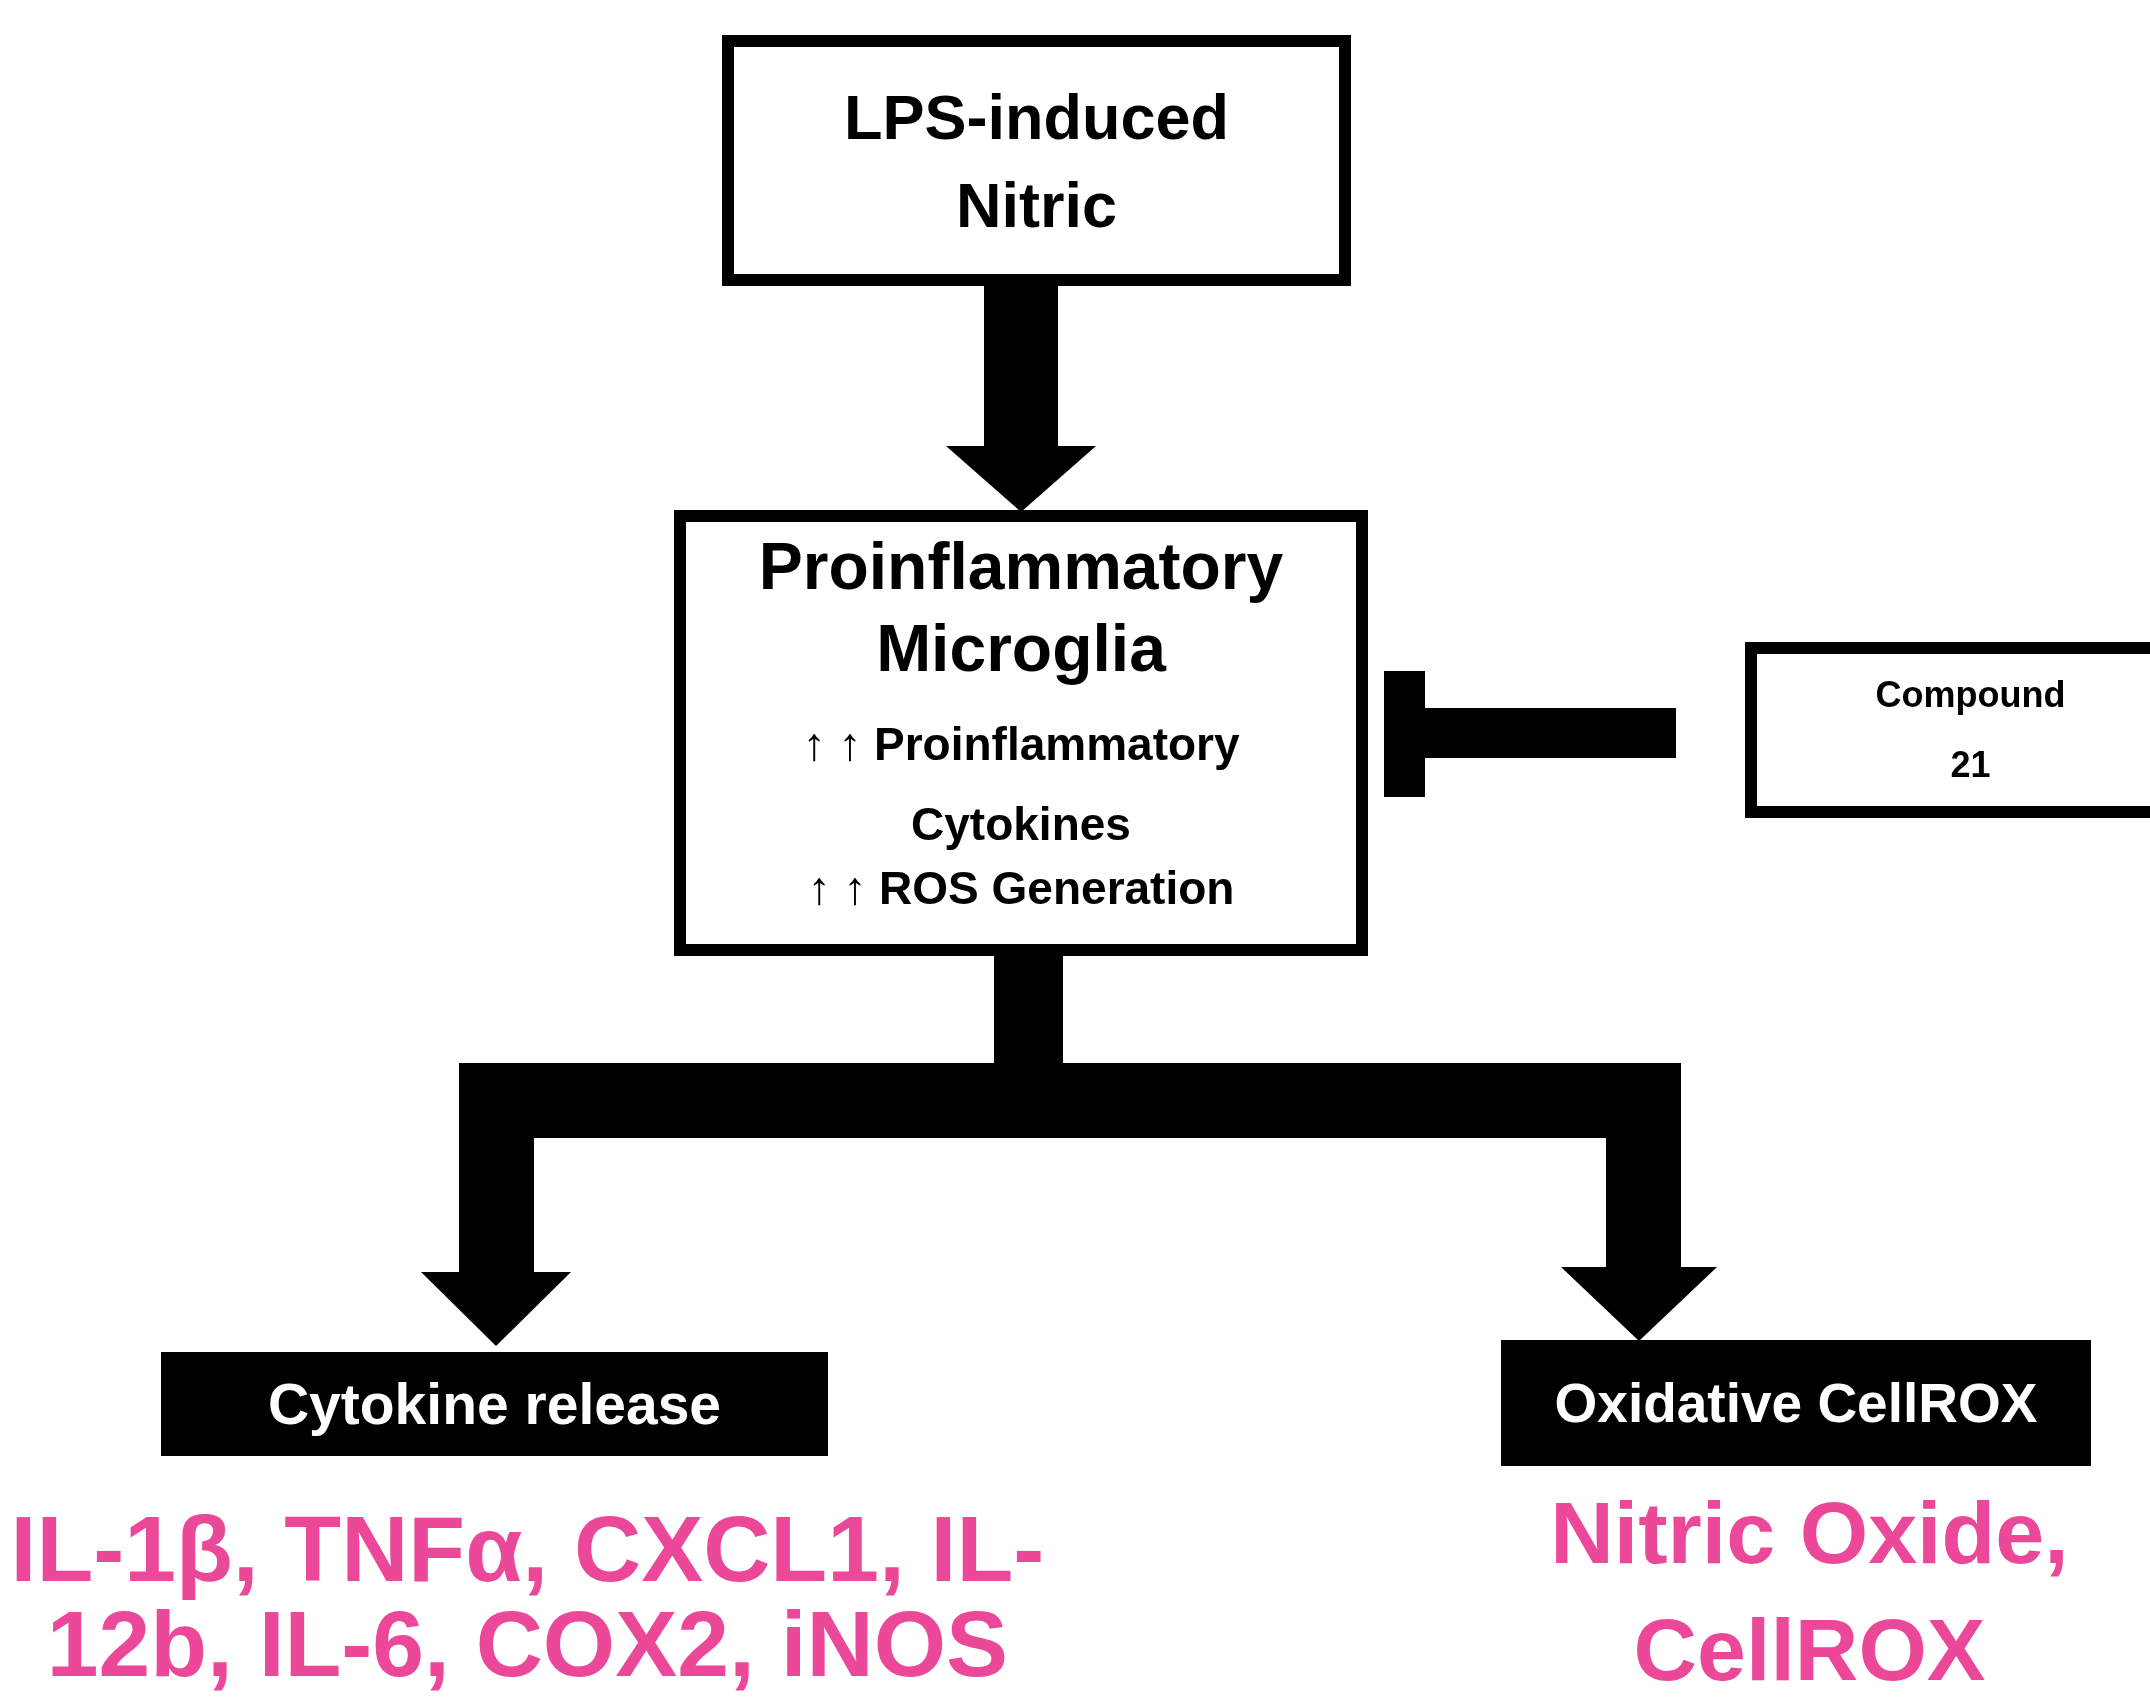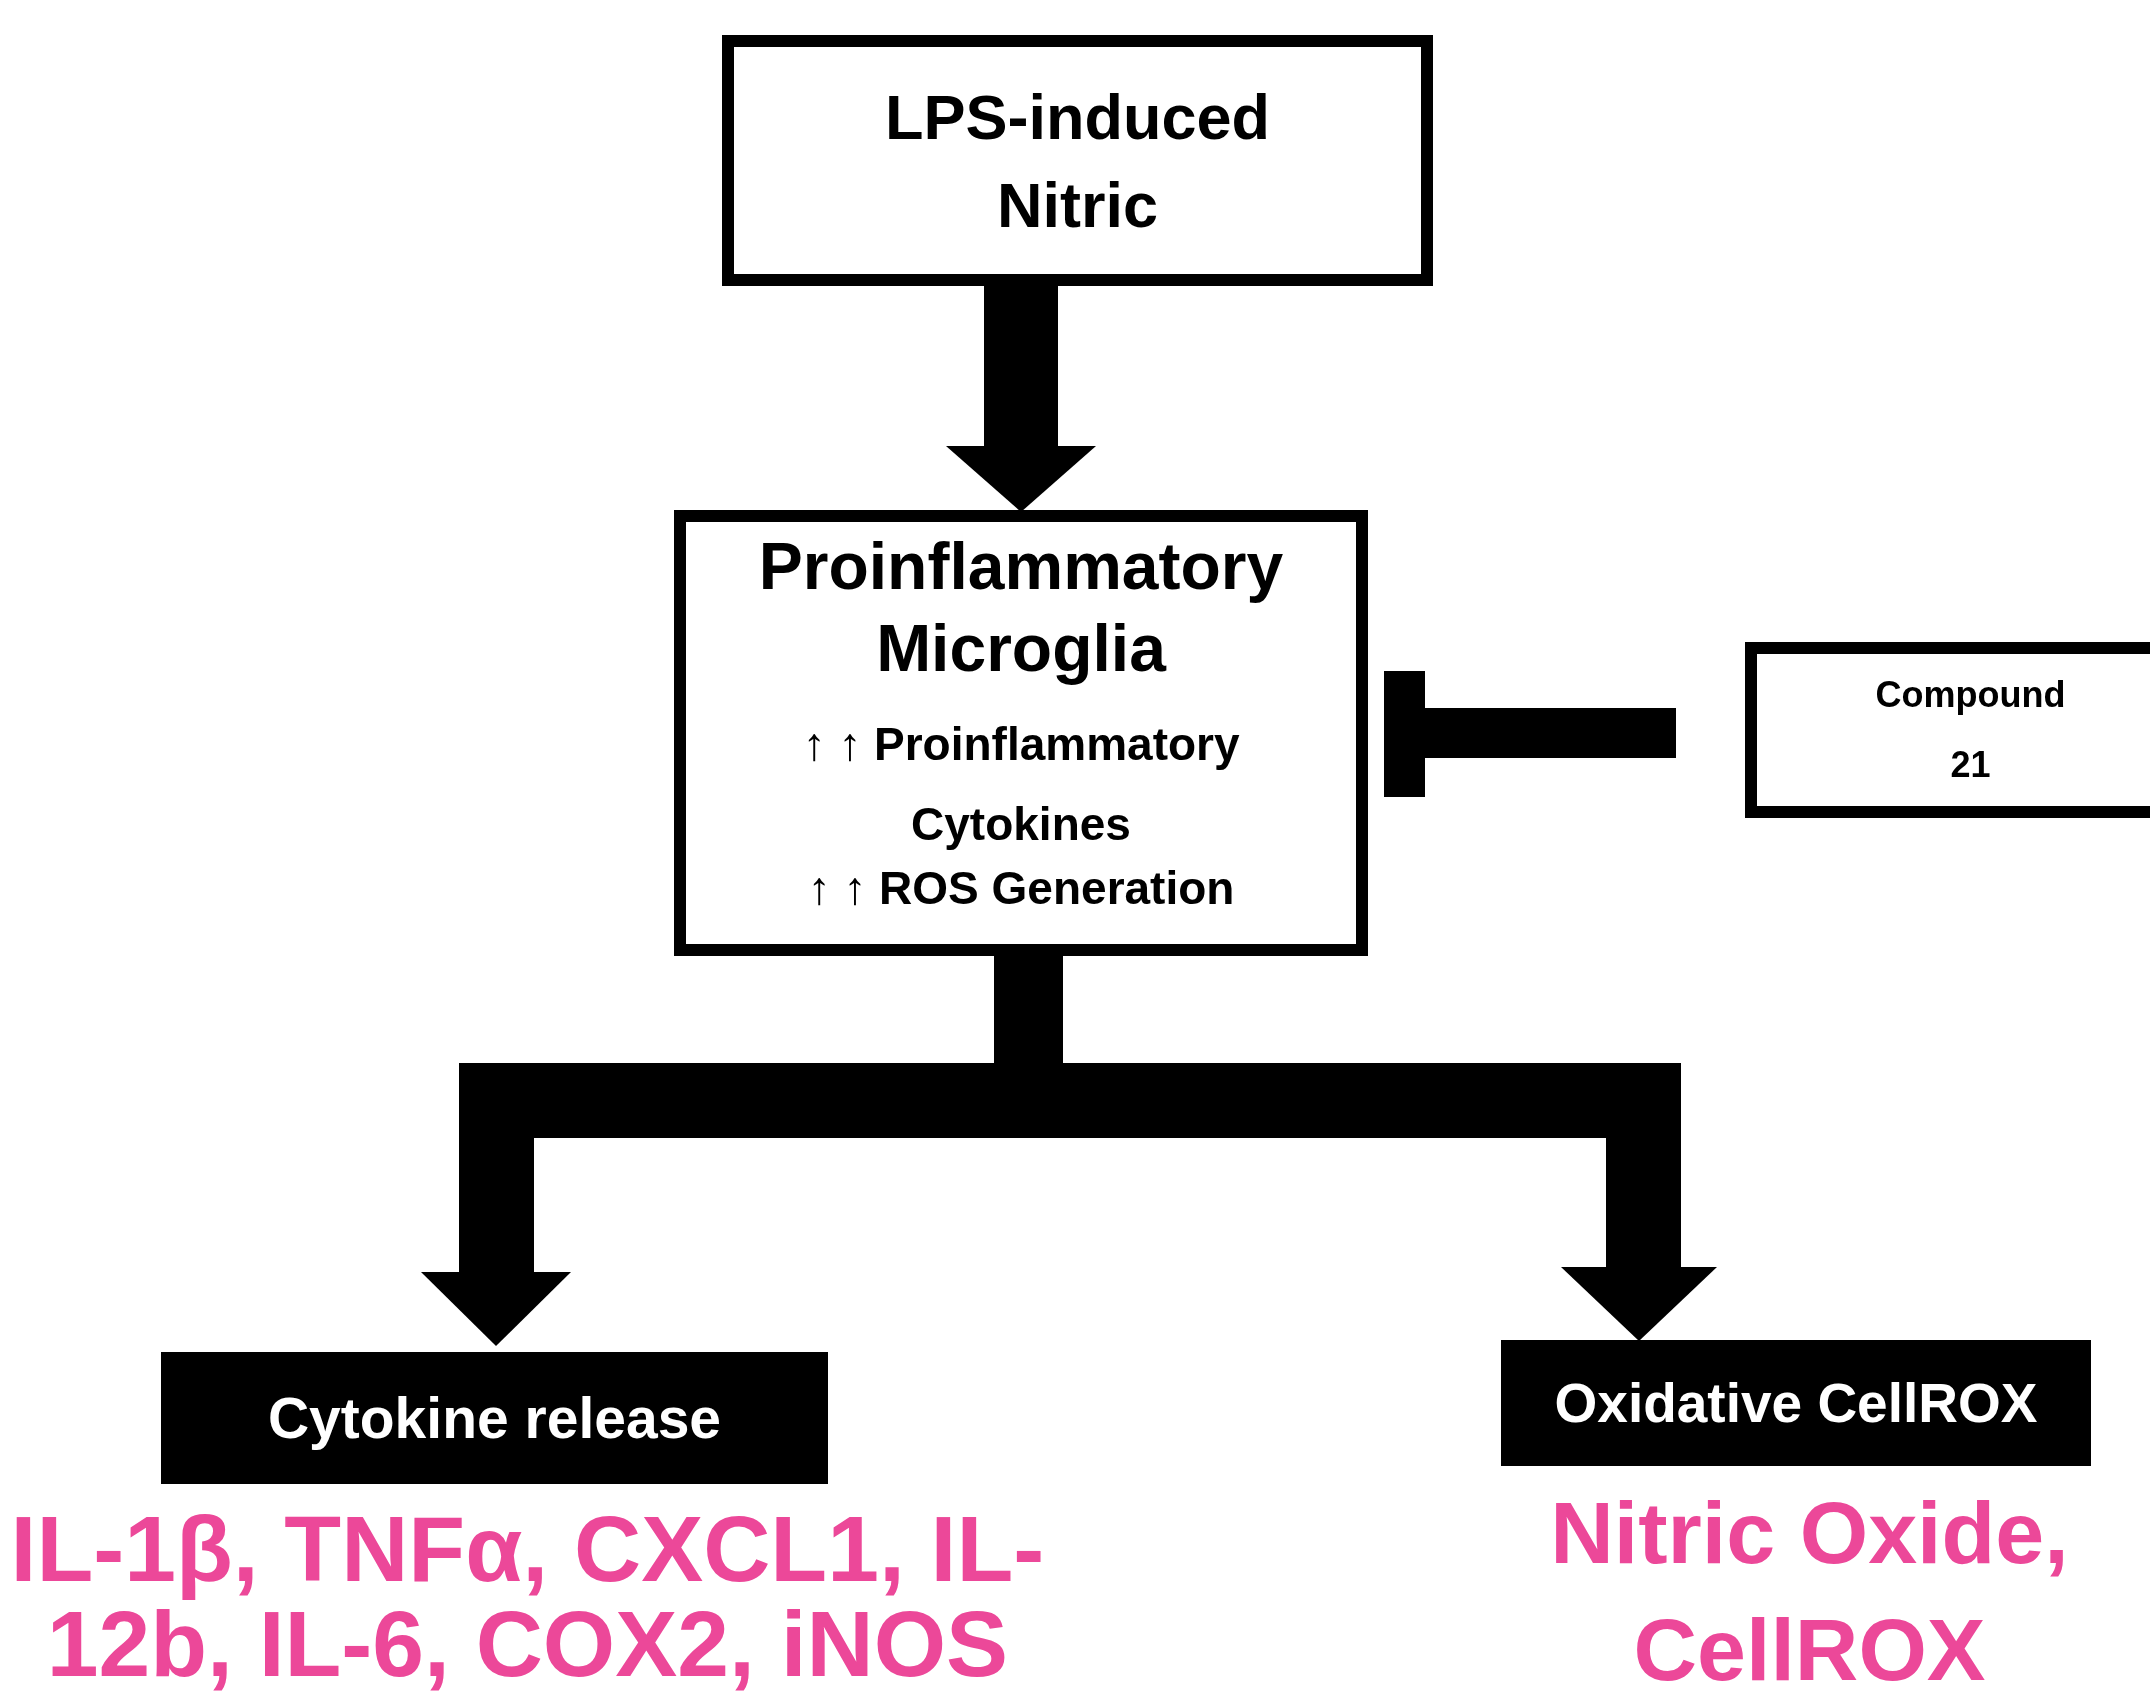--- a/index.html
+++ b/index.html
@@ -38,21 +38,21 @@
   }
   .biglist {
     font-weight: bold;
     text-align: center;
     color: #ec4899;
     white-space: nowrap;
   }
   .line { display: block; }
 
   
-  #lps-box { left: 722px; top: 35px; width: 711px; height: 251px;
+  #lps-box { left: 722px; top: 35px; width: 629px; height: 251px;
              font-size: 63px; line-height: 88px; }
 
   
   #arrow1-stem { left: 984px; top: 283px; width: 74px; height: 166px; }
   #arrow1-head { left: 946px; top: 446px;
                  border-left: 75px solid transparent;
                  border-right: 75px solid transparent;
                  border-top: 66px solid #000000; }
 
   
@@ -75,21 +75,21 @@
                        border-left: 75px solid transparent;
                        border-right: 75px solid transparent;
                        border-top: 74px solid #000000; }
   #branch-right-line { left: 1606px; top: 1137px; width: 75px; height: 133px; }
   #branch-right-head { left: 1561px; top: 1267px;
                        border-left: 78px solid transparent;
                        border-right: 78px solid transparent;
                        border-top: 74px solid #000000; }
 
   
-  #cytokine-box  { left: 161px;  top: 1352px; width: 667px; height: 132px; font-size: 57px; }
+  #cytokine-box  { left: 161px;  top: 1352px; width: 667px; height: 104px; font-size: 57px; }
   #oxidative-box { left: 1501px; top: 1340px; width: 590px; height: 126px; font-size: 55px; }
 
   
   #cytokine-list  { left: 9.4px;   top: 1502px; width: 1036px;
                     font-size: 93px; line-height: 95px; }
   #oxidative-list { left: 1519px; top: 1474px; width: 581px;
                     font-size: 88px; line-height: 117px; }
 </style>
 </head>
 <body>

